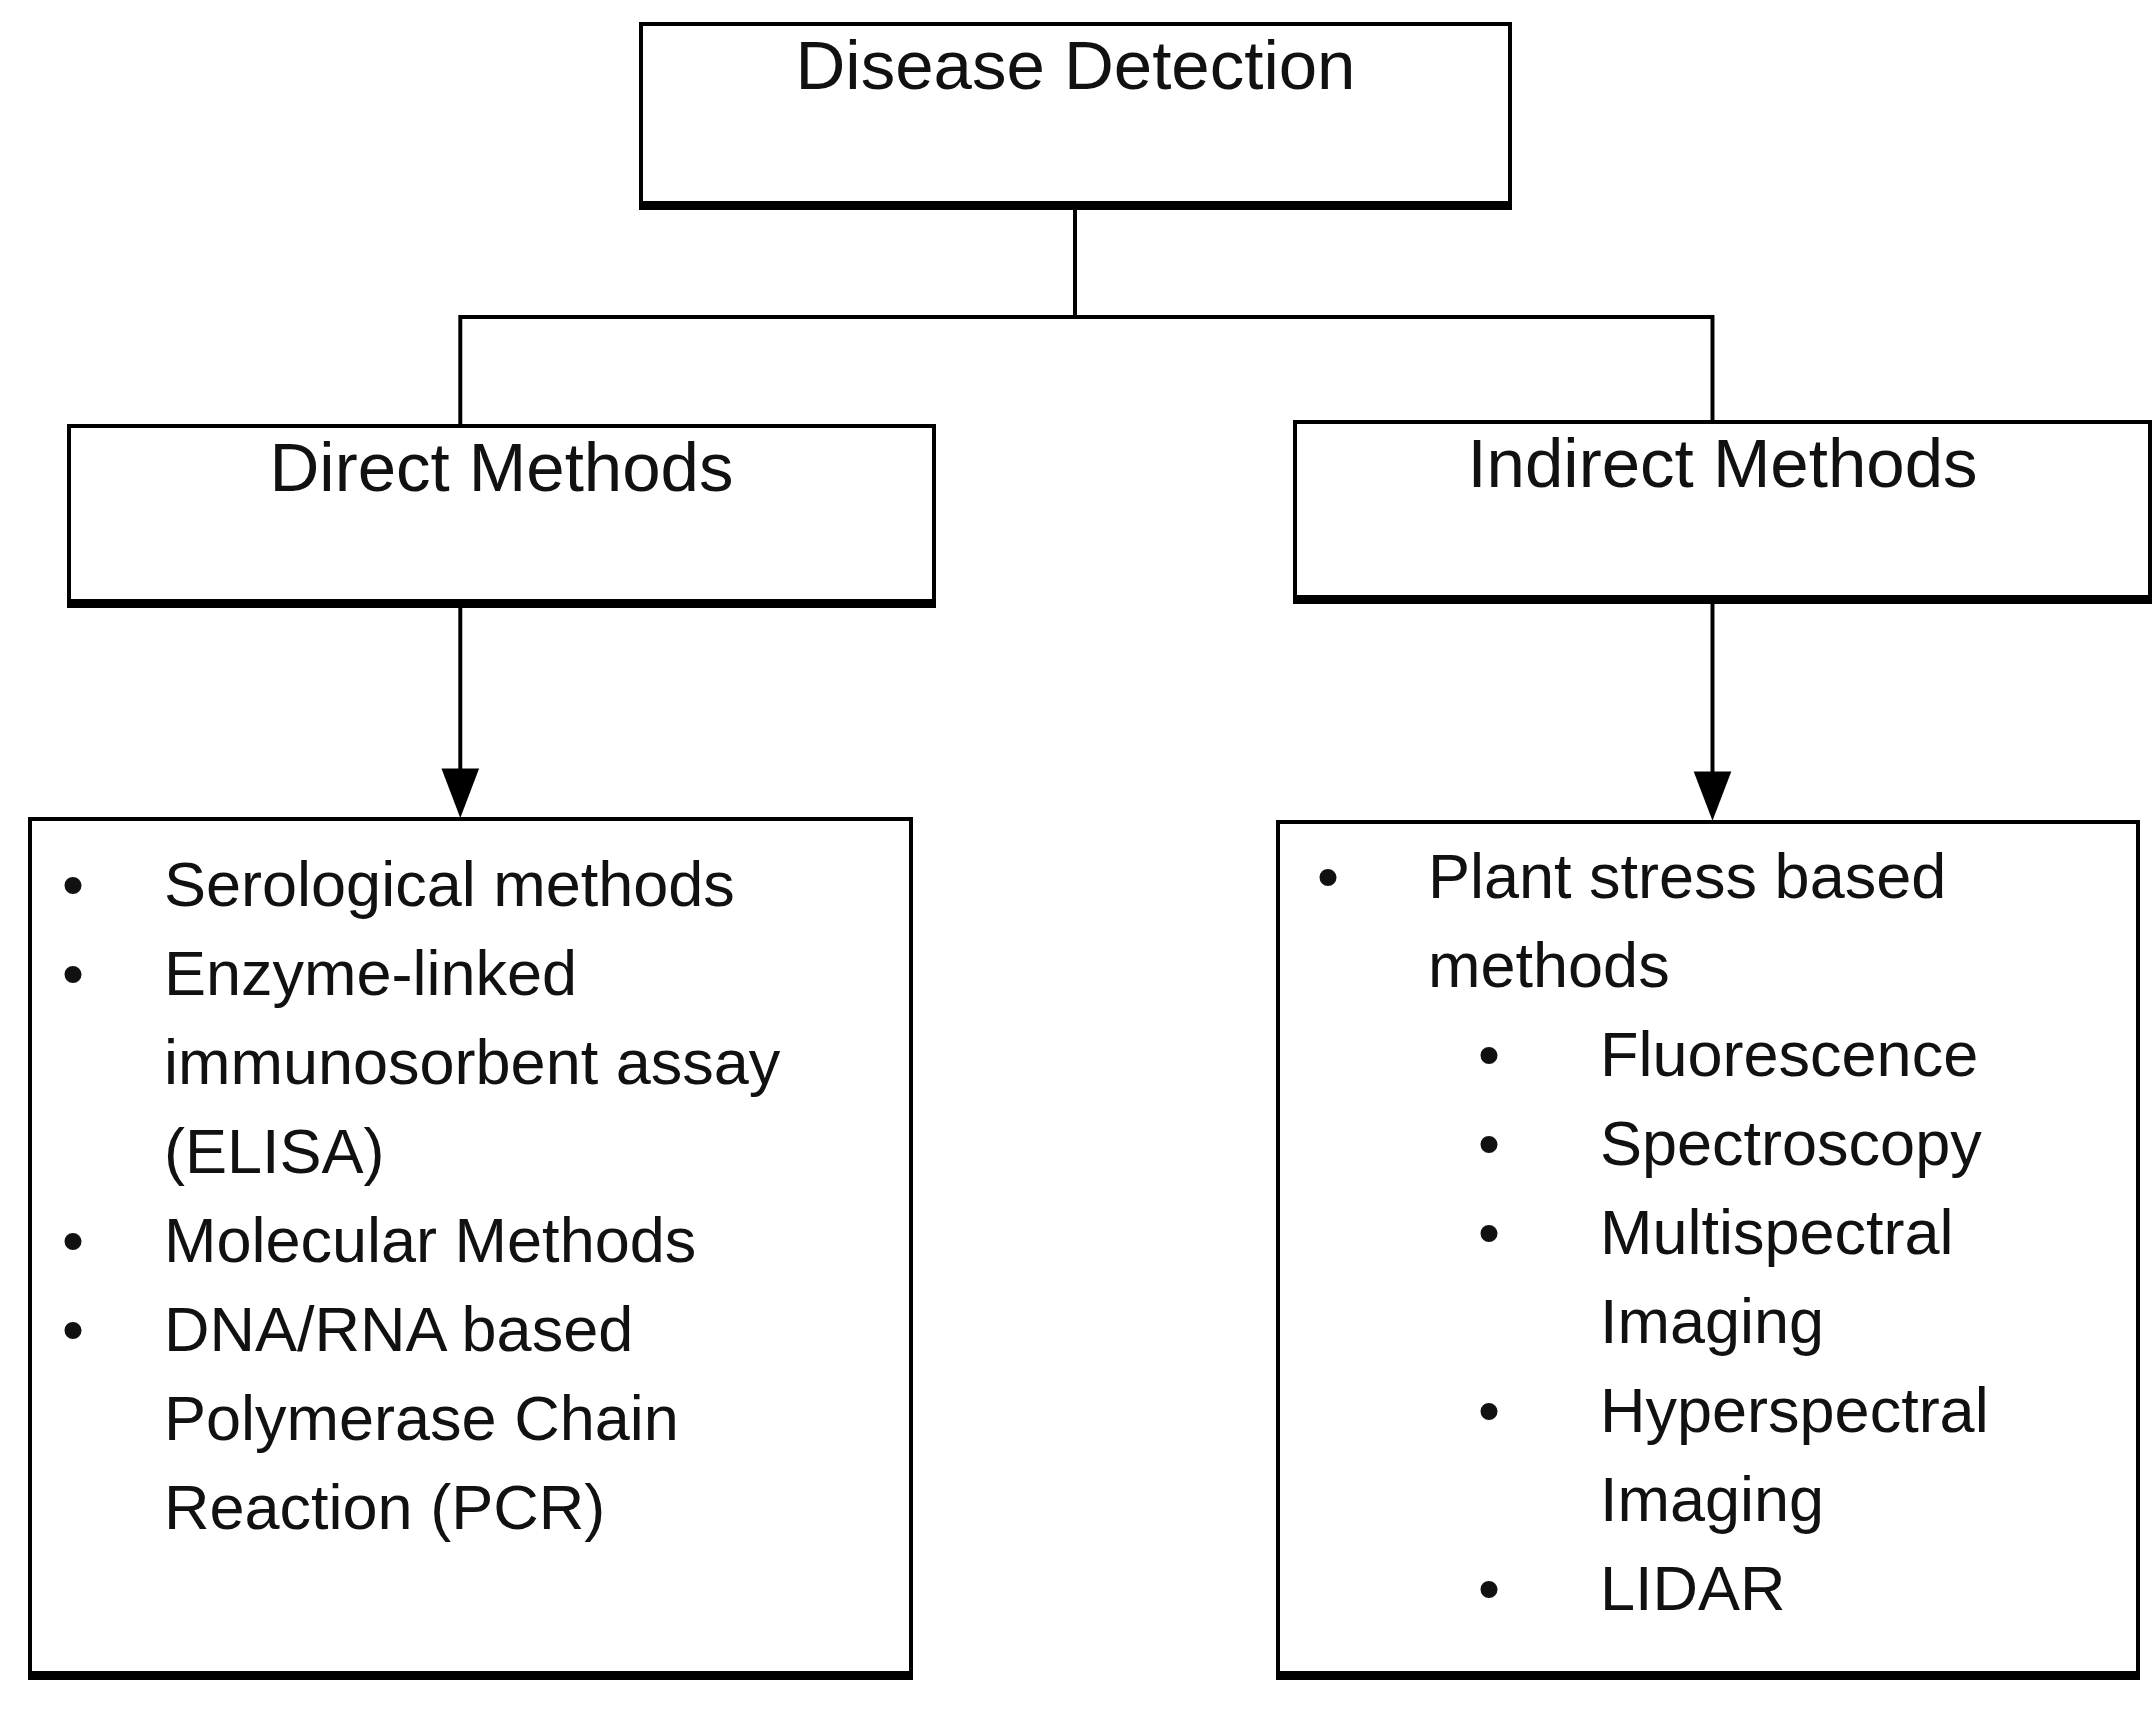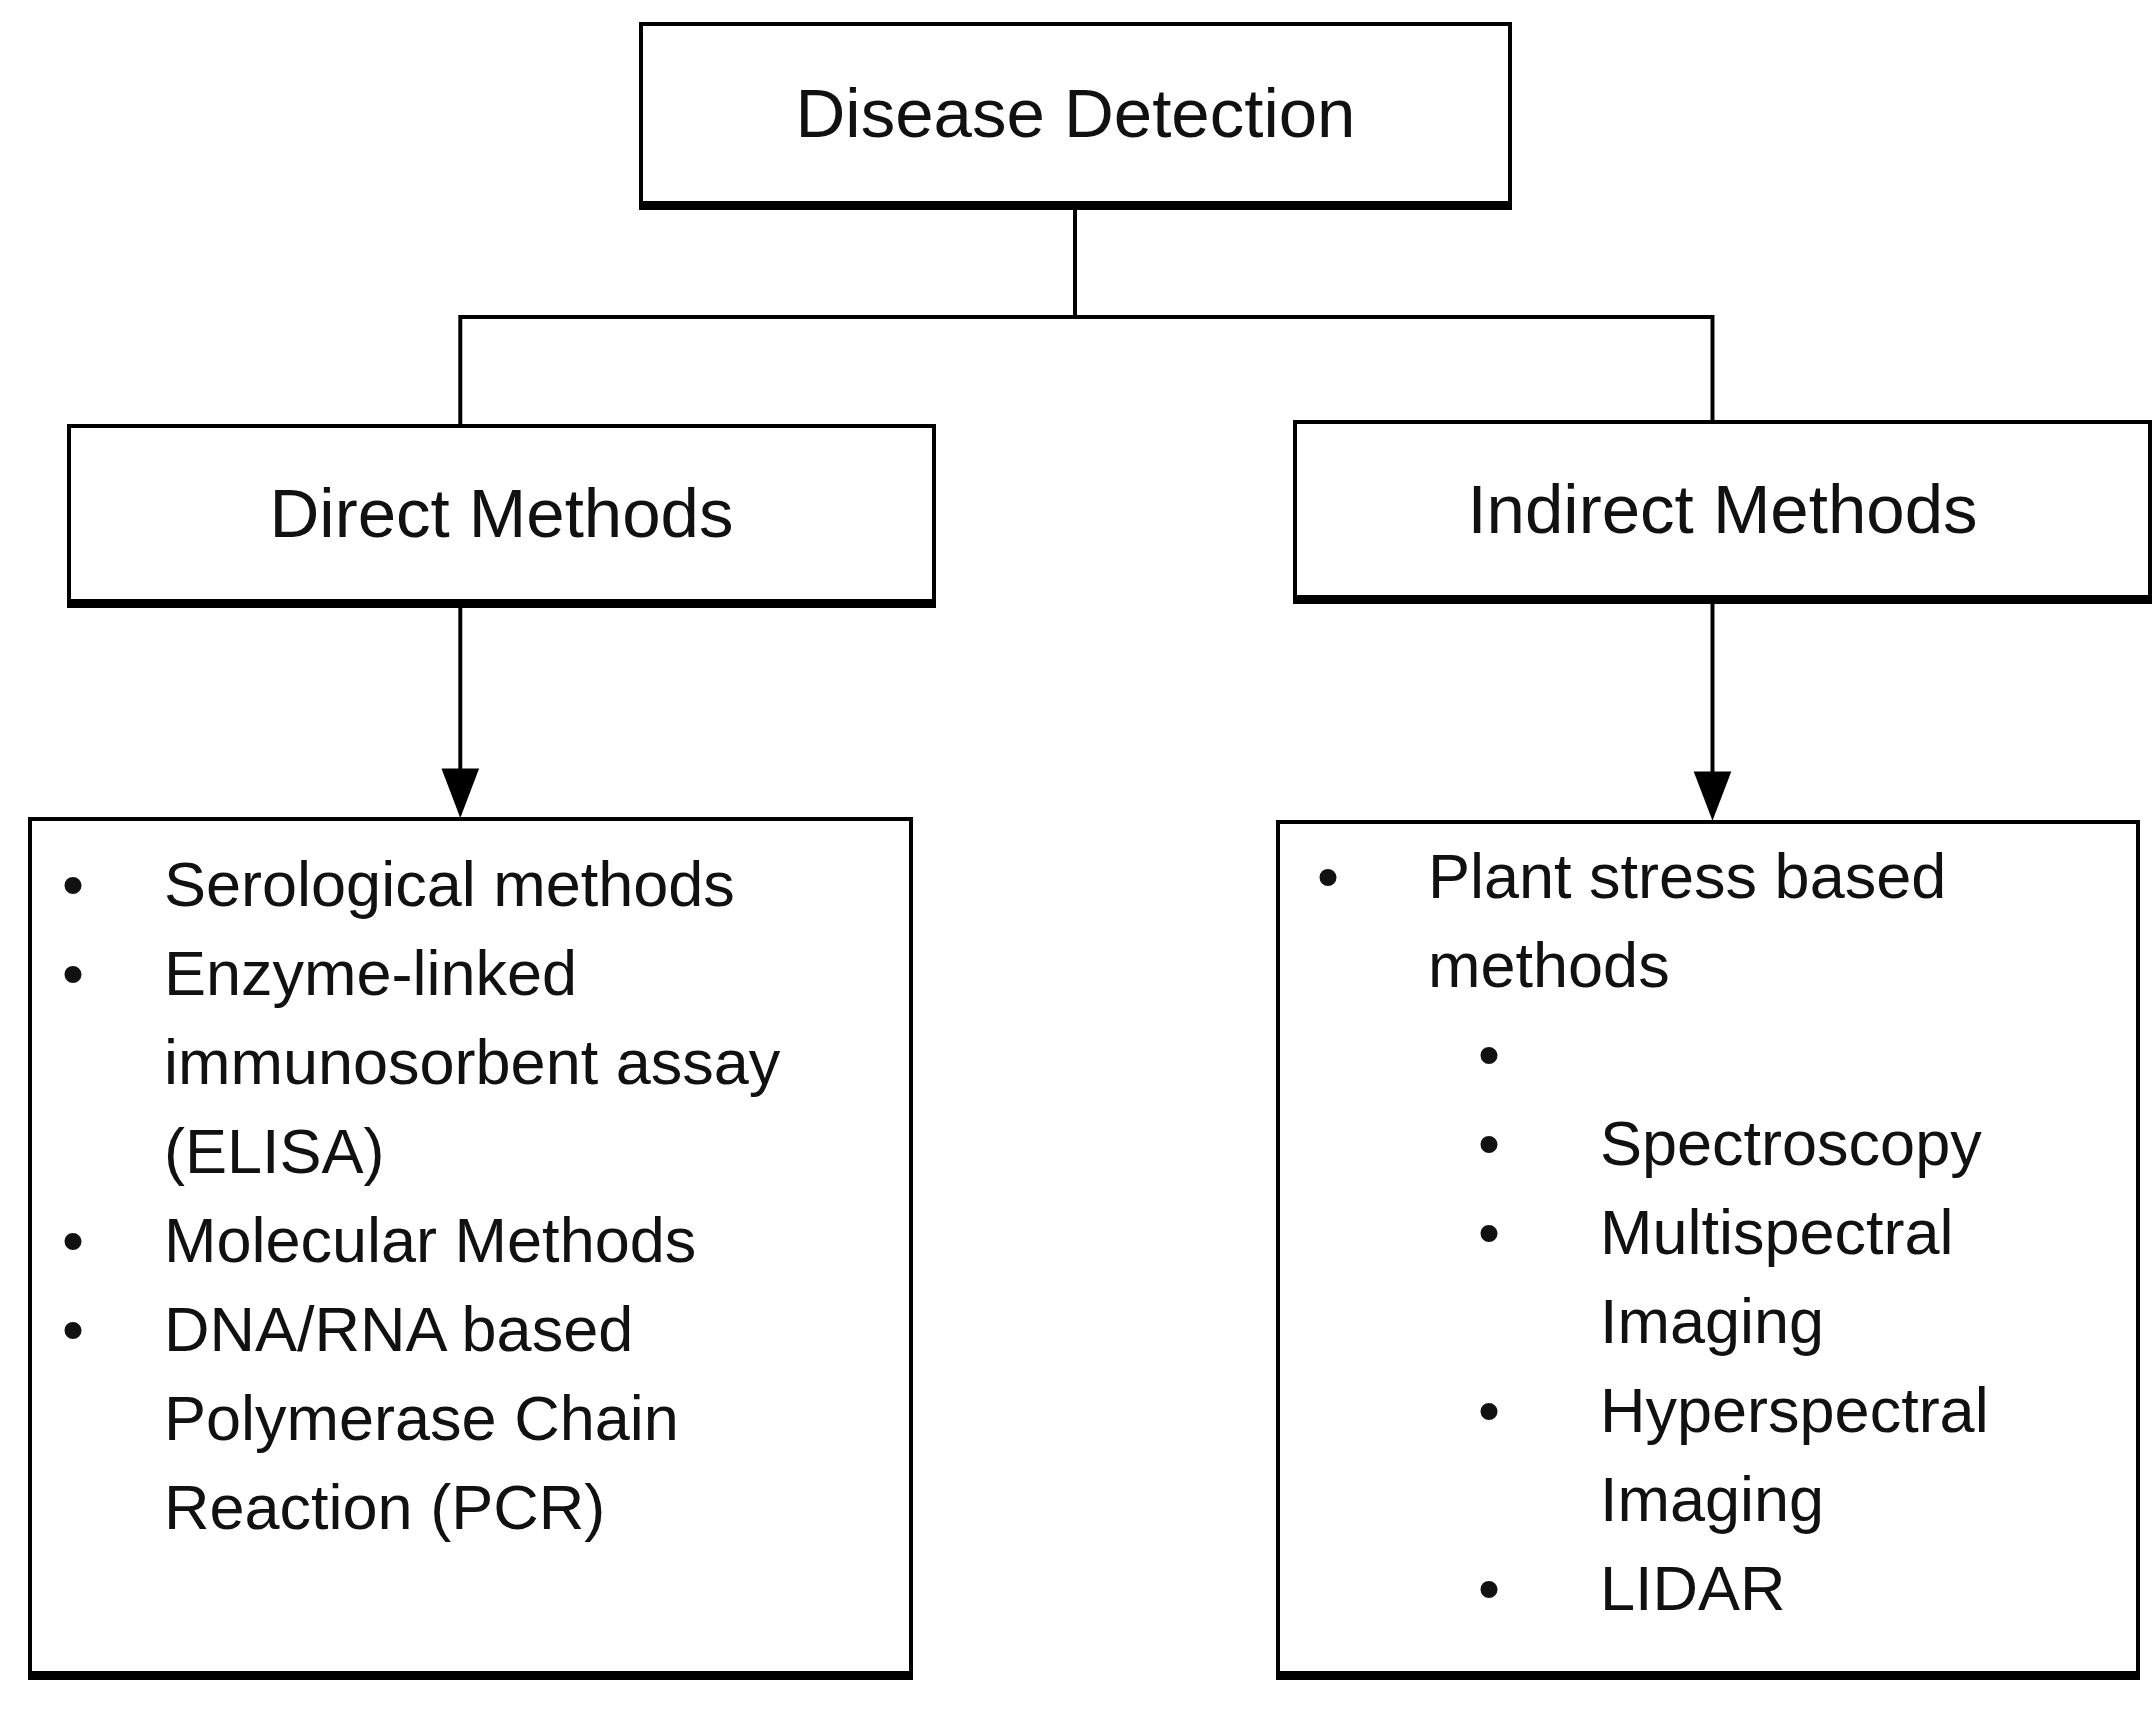--- a/index.html
+++ b/index.html
@@ -19,21 +19,20 @@
   }
   .box {
     position: absolute;
     box-sizing: border-box;
     background: #ffffff;
     border: 4px solid #000000;
     border-bottom-width: 9px;
   }
   .label-box {
     display: flex;
-    align-items: center;
     justify-content: center;
     font-size: 69px;
     letter-spacing: 0px;
     text-align: center;
   }
   #top-box      { left: 639px;  top: 22px;  width: 873px; height: 188px; }
   #direct-box   { left: 30px;   top: 424px; width: 869px; height: 184px; margin-left: 37px; }
   #indirect-box { left: 1281px; top: 420px; width: 859px; height: 184px; margin-left: 12px; }
   #direct-list   { left: 28px;   top: 817px; width: 885px; height: 863px; padding-top: 19px; }
   #indirect-list { left: 1276px; top: 820px; width: 864px; height: 860px; padding-top: 8px;  }
@@ -94,20 +93,21 @@
     </div>
   </div>
 
   <div class="box list" id="indirect-list">
     <div class="li">
       <span class="bullet">•</span>
       <span class="txt">Plant stress based methods</span>
     </div>
     <div class="li sub">
       <span class="bullet">•</span>
+      <span class="txt">Fluorescence</span>
     </div>
     <div class="li sub">
       <span class="bullet">•</span>
       <span class="txt">Spectroscopy</span>
     </div>
     <div class="li sub">
       <span class="bullet">•</span>
       <span class="txt">Multispectral Imaging</span>
     </div>
     <div class="li sub">

